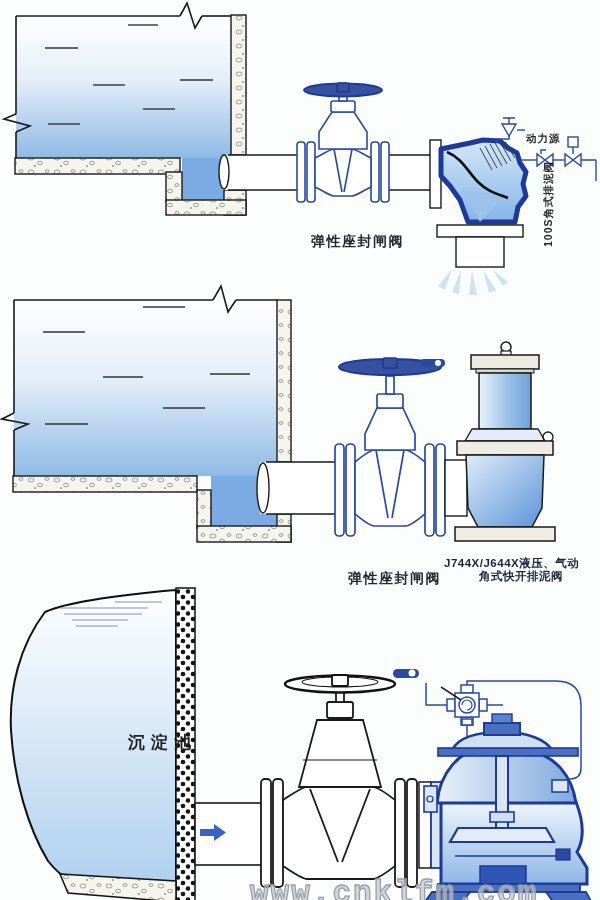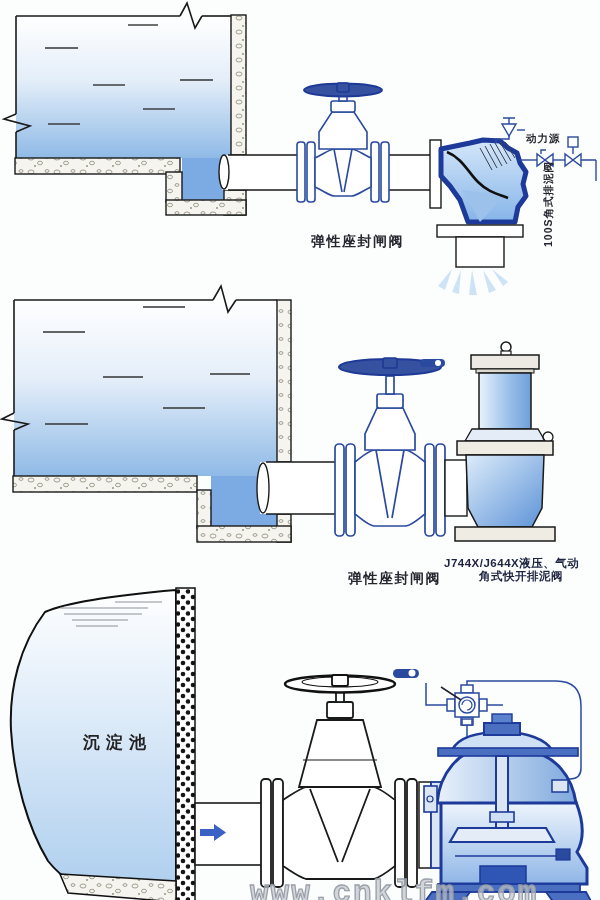--- a/index.html
+++ b/index.html
@@ -3,21 +3,21 @@
 <meta charset="utf-8">
 <style>
   html,body{margin:0;padding:0;background:#e9e9e9;}
   #screen{position:relative;width:600px;height:900px;background:#fcfdfd;overflow:hidden;
           font-family:"Liberation Sans",sans-serif;}
   #screen svg{position:absolute;left:0;top:0;}
   .lbl{position:absolute;color:#262630;white-space:nowrap;}
   .lbl-cn{font-size:14px;letter-spacing:1.5px;font-weight:700;}
   .lbl-small{font-size:10.5px;letter-spacing:1px;font-weight:600;}
   .lbl-model{font-size:11.5px;letter-spacing:0.5px;font-weight:700;color:#1c2440;}
-  .lbl-pool{font-size:17px;letter-spacing:6px;font-weight:700;color:#222;}
+  .lbl-pool{font-size:17px;letter-spacing:6px;font-weight:700;color:#222;margin-left:45px;}
   .lbl-vert{transform:rotate(-90deg);transform-origin:left top;}
   .watermark{position:absolute;left:250px;top:876px;width:340px;
              font-family:Liberation Mono, monospace;font-size:31px;font-weight:700;
              letter-spacing:2px;color:rgba(255,255,255,0.30);
              -webkit-text-stroke:1.3px rgba(150,156,166,0.95);
              text-shadow:0 0 1px rgba(150,156,166,0.6);}
 </style>
 </head>
 <body>
 

